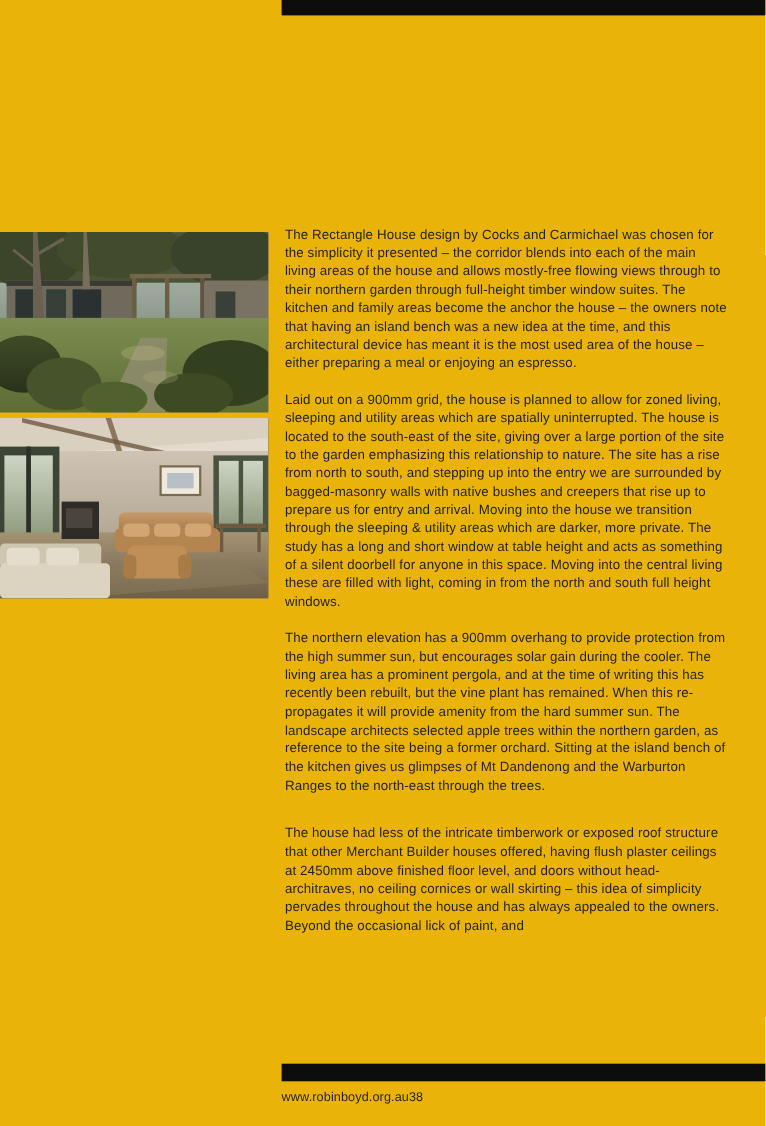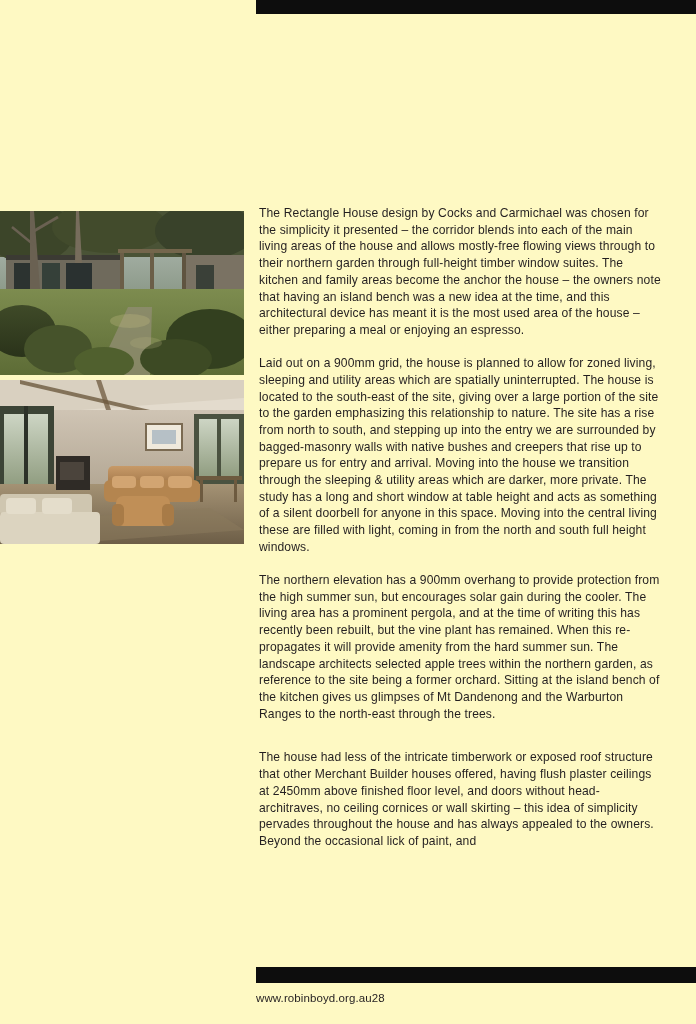--- a/index.html
+++ b/index.html
@@ -10,21 +10,21 @@
   body {
     width: 696px;
     height: 1024px;
     position: relative;
     font-family: "Liberation Sans", sans-serif;
     overflow: hidden;
   }
   .page {
     position: absolute;
     inset: 0;
-    background: #fef9c3;
+    background: #eab308;
   }
   
   .top-bar {
     position: absolute;
     left: 256px;
     top: 0;
     width: 440px;
     height: 14px;
     background: #0d0d0d;
   }
@@ -234,16 +234,16 @@
     <p class="para">The Rectangle House design by Cocks and Carmichael was chosen for the simplicity it presented – the corridor blends into each of the main living areas of the house and allows mostly-free flowing views through to their northern garden through full-height timber window suites.  The kitchen and family areas become the anchor the house – the owners note that having an island bench was a new idea at the time, and this architectural device has meant it is the most used area of the house – either preparing a meal or enjoying an espresso.</p>
     <p class="para">Laid out on a 900mm grid, the house is planned to allow for zoned living, sleeping and utility areas which are spatially uninterrupted.  The house is located to the south-east of the site, giving over a large portion of the site to the garden emphasizing this relationship to nature.  The site has a rise from north to south, and stepping up into the entry we are surrounded by bagged-masonry walls with native bushes and creepers that rise up to prepare us for entry and arrival.  Moving into the house we transition through the sleeping &amp; utility areas which are darker, more private.  The study has a long and short window at table height and acts as something of a silent doorbell for anyone in this space.  Moving into the central living these are filled with light, coming in from the north and south full height windows.</p>
     <p class="para">The northern elevation has a 900mm overhang to provide protection from the high summer sun, but encourages solar gain during the cooler.  The living area has a prominent pergola, and at the time of writing this has recently been rebuilt, but the vine plant has remained.  When this re-propagates it will provide amenity from the hard summer sun.  The landscape architects selected apple trees within the northern garden, as reference to the site being a former orchard.  Sitting at the island bench of the kitchen gives us glimpses of Mt Dandenong and the Warburton Ranges to the north-east through the trees.</p>
     <p class="para">The house had less of the intricate timberwork or exposed roof structure that other Merchant Builder houses offered, having flush plaster ceilings at 2450mm above finished floor level, and doors without head-architraves, no ceiling cornices or wall skirting – this idea of simplicity pervades throughout the house and has always appealed to the owners.  Beyond the occasional lick of paint, and</p>
   </div>
 
   <div class="bottom-bar"></div>
 
   <div class="footer">
     <span class="footer-url">www.robinboyd.org.au</span>
-    <span class="footer-page">28</span>
+    <span class="footer-page">38</span>
   </div>
 
 </div>
 
 </body></html>

